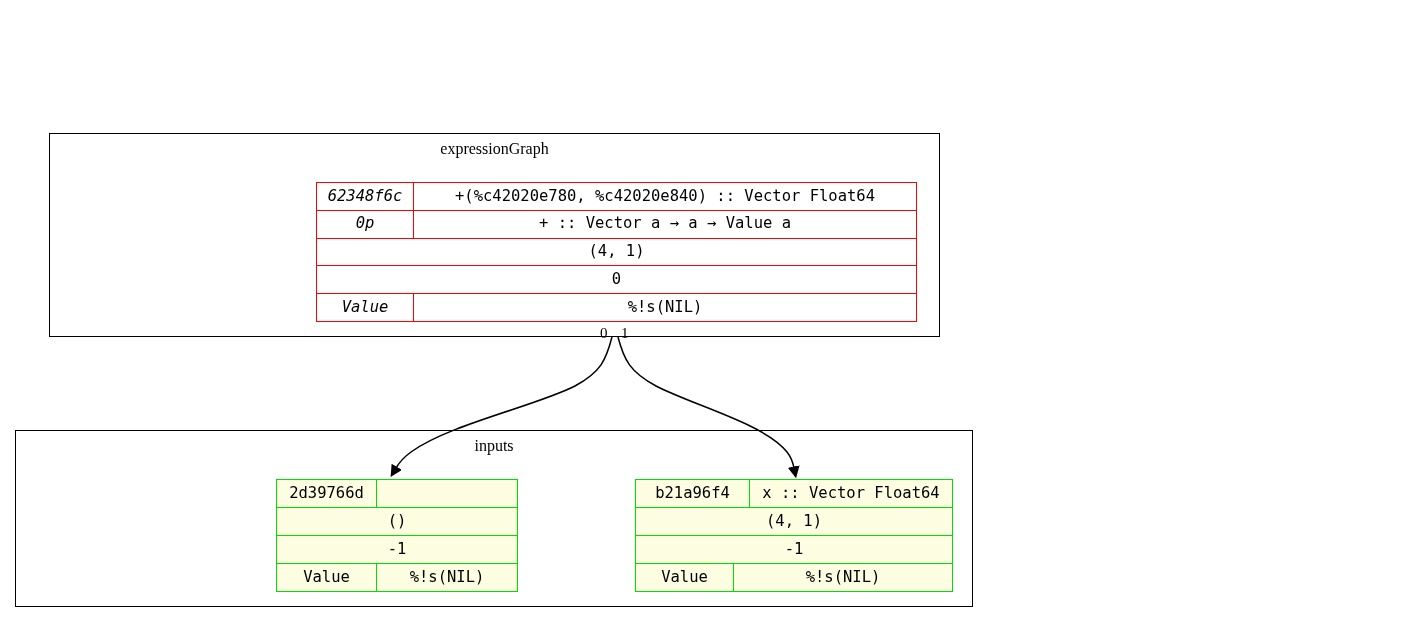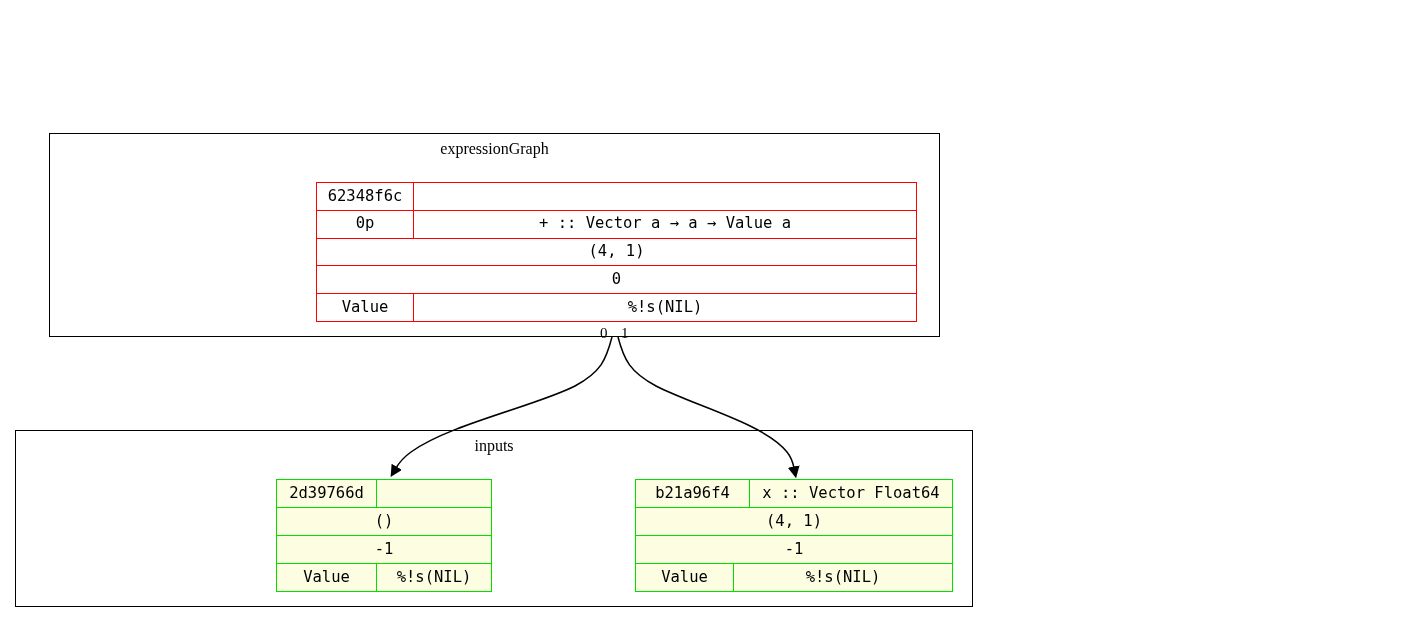--- a/index.html
+++ b/index.html
@@ -68,20 +68,21 @@
     border: 1.4px solid #ff0000;
   }
   .node-expr .node-row {
     border-bottom: 1.4px solid #ff0000;
   }
   .node-expr .node-row:last-child {
     border-bottom: none;
   }
   .node-expr .cell-left {
     border-right: 1.4px solid #ff0000;
+    font-style: italic;
   }
 
   
   .node-input {
     background: #fdfde2;
     border: 1.6px solid #00e000;
   }
   .node-input .node-row {
     border-bottom: 1.6px solid #00e000;
   }
@@ -114,20 +115,21 @@
 
 <div id="canvas">
 
   <div class="cluster" style="left:49px; top:133px; width:891px; height:204px;">
     <div class="cluster-label">expressionGraph</div>
   </div>
 
   <div class="node node-expr" style="left:316px; top:182px; width:601px; height:140px;">
     <div class="node-row">
       <div class="cell cell-left" style="width:97px;">62348f6c</div>
+      <div class="cell" style="flex:1;">+(%c42020e780, %c42020e840) :: Vector Float64</div>
     </div>
     <div class="node-row">
       <div class="cell cell-left" style="width:97px;">0p</div>
       <div class="cell" style="flex:1;">+ :: Vector a → a → Value a</div>
     </div>
     <div class="node-row">
       <div class="cell" style="flex:1;">(4, 1)</div>
     </div>
     <div class="node-row">
       <div class="cell" style="flex:1;">0</div>
@@ -135,21 +137,21 @@
     <div class="node-row">
       <div class="cell cell-left" style="width:97px;">Value</div>
       <div class="cell" style="flex:1;">%!s(NIL)</div>
     </div>
   </div>
 
   <div class="cluster" style="left:15px; top:430px; width:958px; height:177px;">
     <div class="cluster-label">inputs</div>
   </div>
 
-  <div class="node node-input" style="left:276px; top:479px; width:216px; height:113px;">
+  <div class="node node-input" style="left:276px; top:479px; width:242px; height:113px;">
     <div class="node-row">
       <div class="cell cell-left" style="width:100px;">2d39766d</div>
     </div>
     <div class="node-row">
       <div class="cell" style="flex:1;">()</div>
     </div>
     <div class="node-row">
       <div class="cell" style="flex:1;">-1</div>
     </div>
     <div class="node-row">

